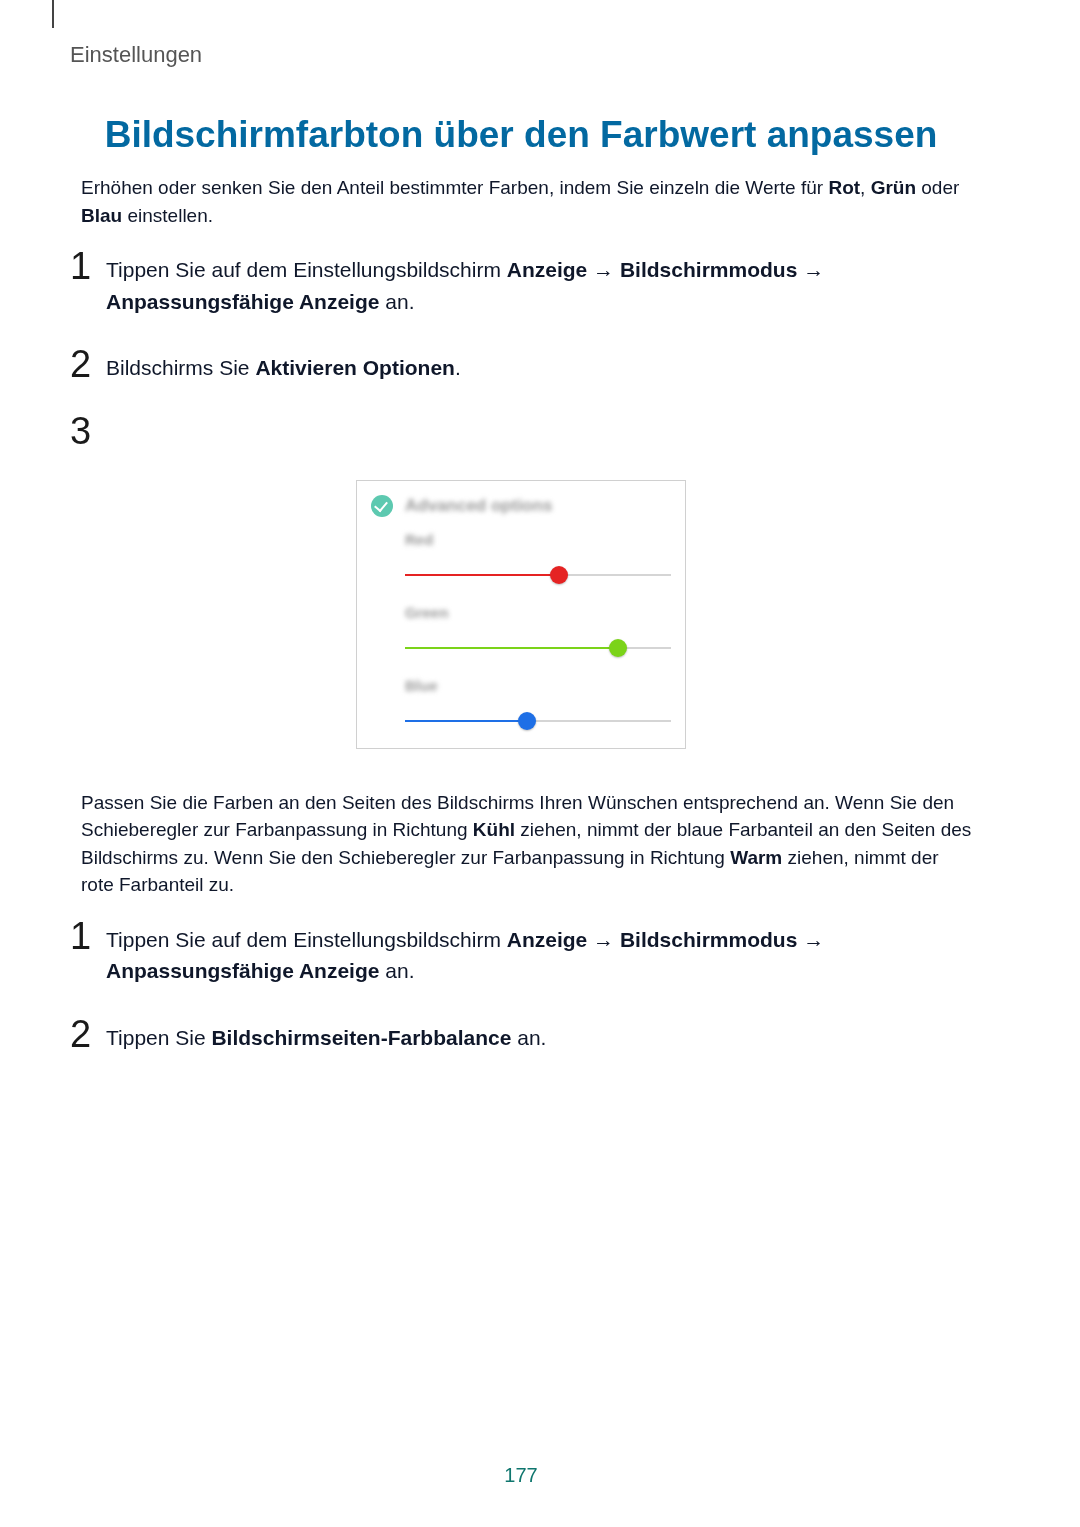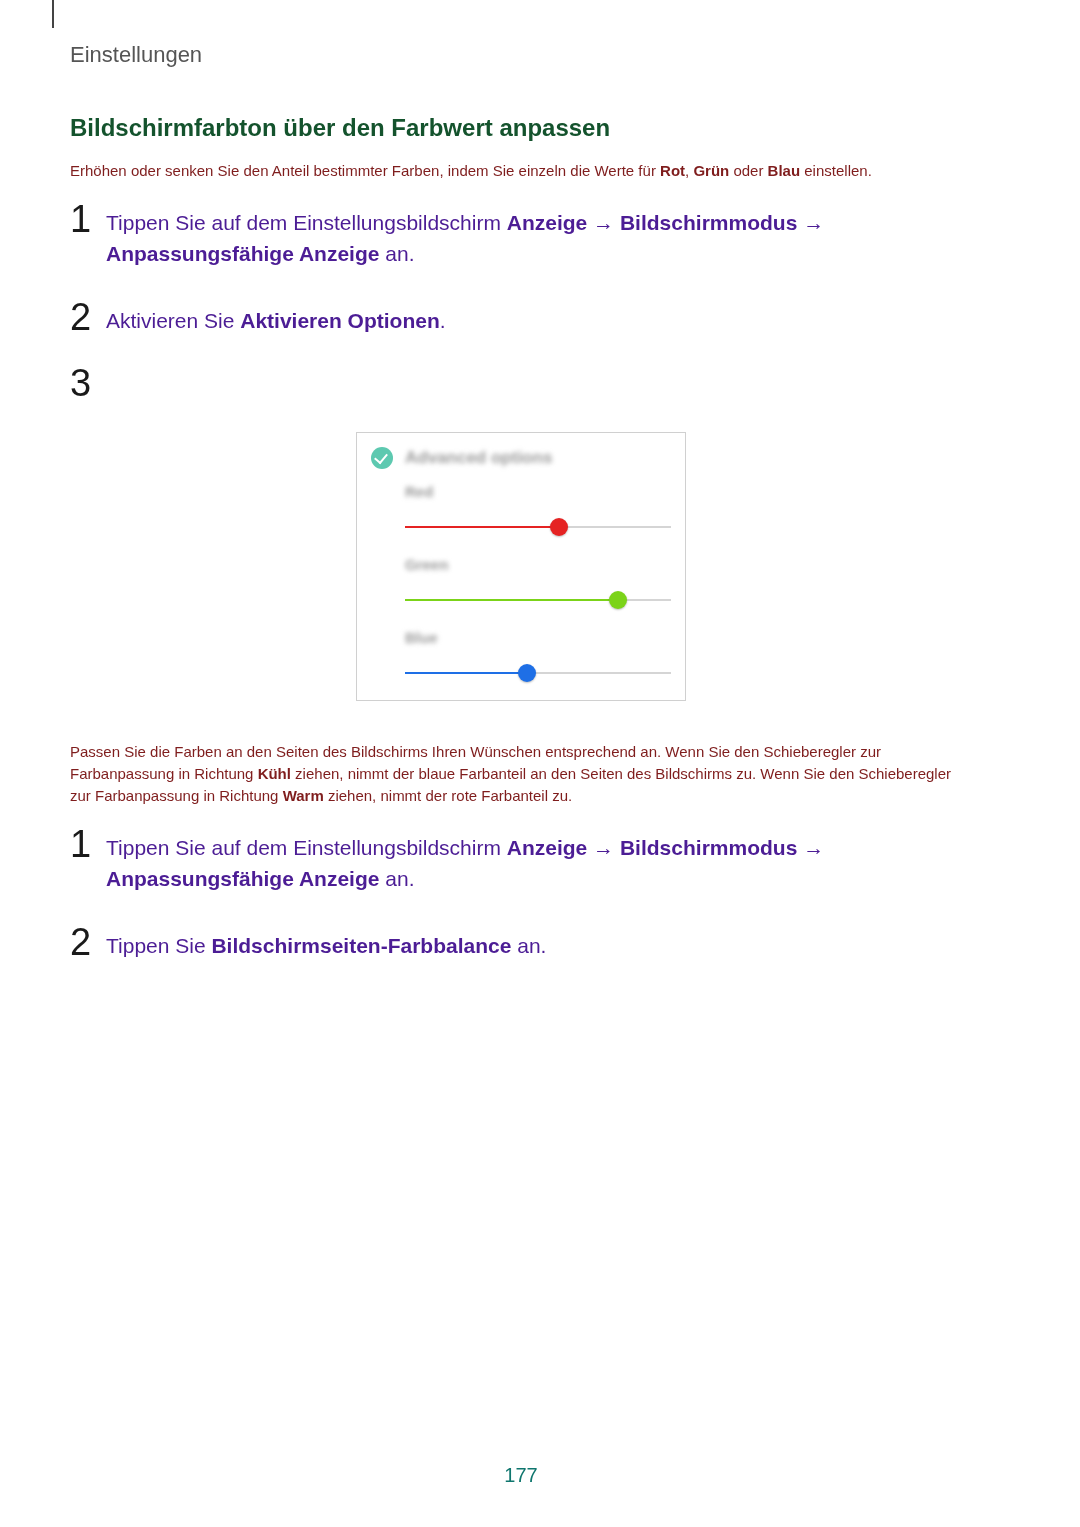--- a/index.html
+++ b/index.html
@@ -27,31 +27,32 @@
   }
   .breadcrumb {
     font-size: 22px;
     color: #555;
     margin-top: 6px;
     margin-bottom: 46px;
     font-weight: 400;
   }
 
   h2.section-heading {
-    font-size: 24px;
+    font-size: 37px;
     font-weight: 700;
     margin: 0 0 18px 0;
-    color: #14532d;
+    color: #0369a1;
+    text-align: center;
   }
 
   p.body {
-    font-size: 15px;
+    font-size: 19px;
     line-height: 1.45;
-    margin: 0 0 24px 0;
-    color: #7f1d1d;
+    margin: 0 0 24px 11px;
+    color: #0f172a;
     font-weight: 400;
   }
   p.body b { font-weight: 700; }
 
   .steps { margin: 0 0 30px 0; }
   .step {
     display: flex;
     align-items: flex-start;
     margin-bottom: 22px;
   }
@@ -61,21 +62,21 @@
     line-height: 1;
     width: 36px;
     flex: 0 0 36px;
     text-align: left;
     color: #1a1a1a;
     margin-top: -6px;
   }
   .step-body {
     font-size: 21px;
     line-height: 1.5;
-    color: #4c1d95;
+    color: #0f172a;
     padding-top: 1px;
   }
   .step-body p { margin: 0 0 12px 0; }
   .step-body b { font-weight: 700; }
 
   
   .illus-wrap {
     display: flex;
     justify-content: center;
     margin: 8px 0 40px 0;
@@ -190,21 +191,21 @@
         <p>
           <span>Tippen Sie auf dem Einstellungsbildschirm </span><b>Anzeige</b><span> → </span><b>Bildschirmmodus</b><span> → </span><b>Anpassungsfähige Anzeige</b><span> an.</span>
         </p>
       </div>
     </div>
 
     <div class="step">
       <div class="step-num">2</div>
       <div class="step-body">
         <p>
-          <span>Aktivieren Sie </span><b>Aktivieren Optionen</b><span>.</span>
+          <span>Bildschirms Sie </span><b>Aktivieren Optionen</b><span>.</span>
         </p>
       </div>
     </div>
 
     <div class="step">
       <div class="step-num">3</div>
       <div class="step-body">
       </div>
     </div>
 

